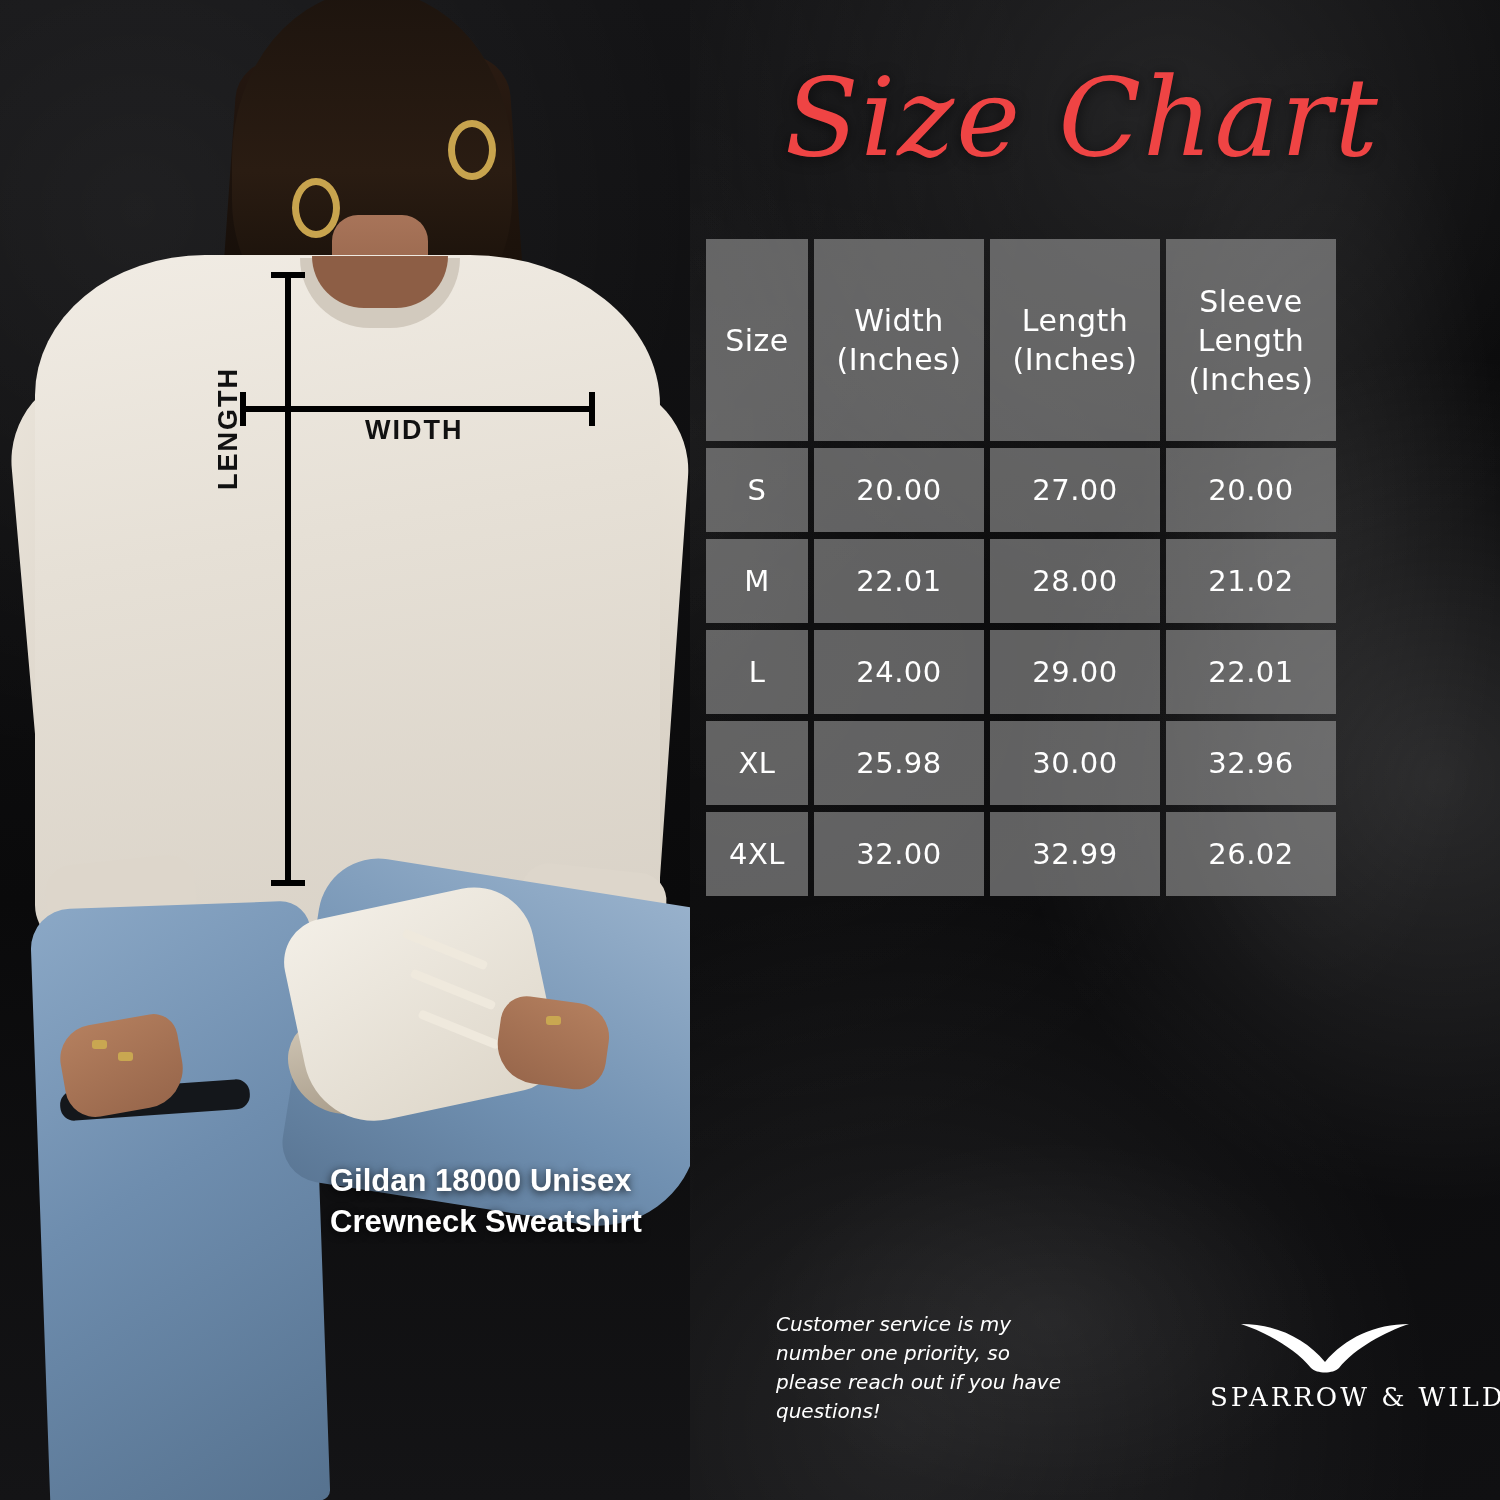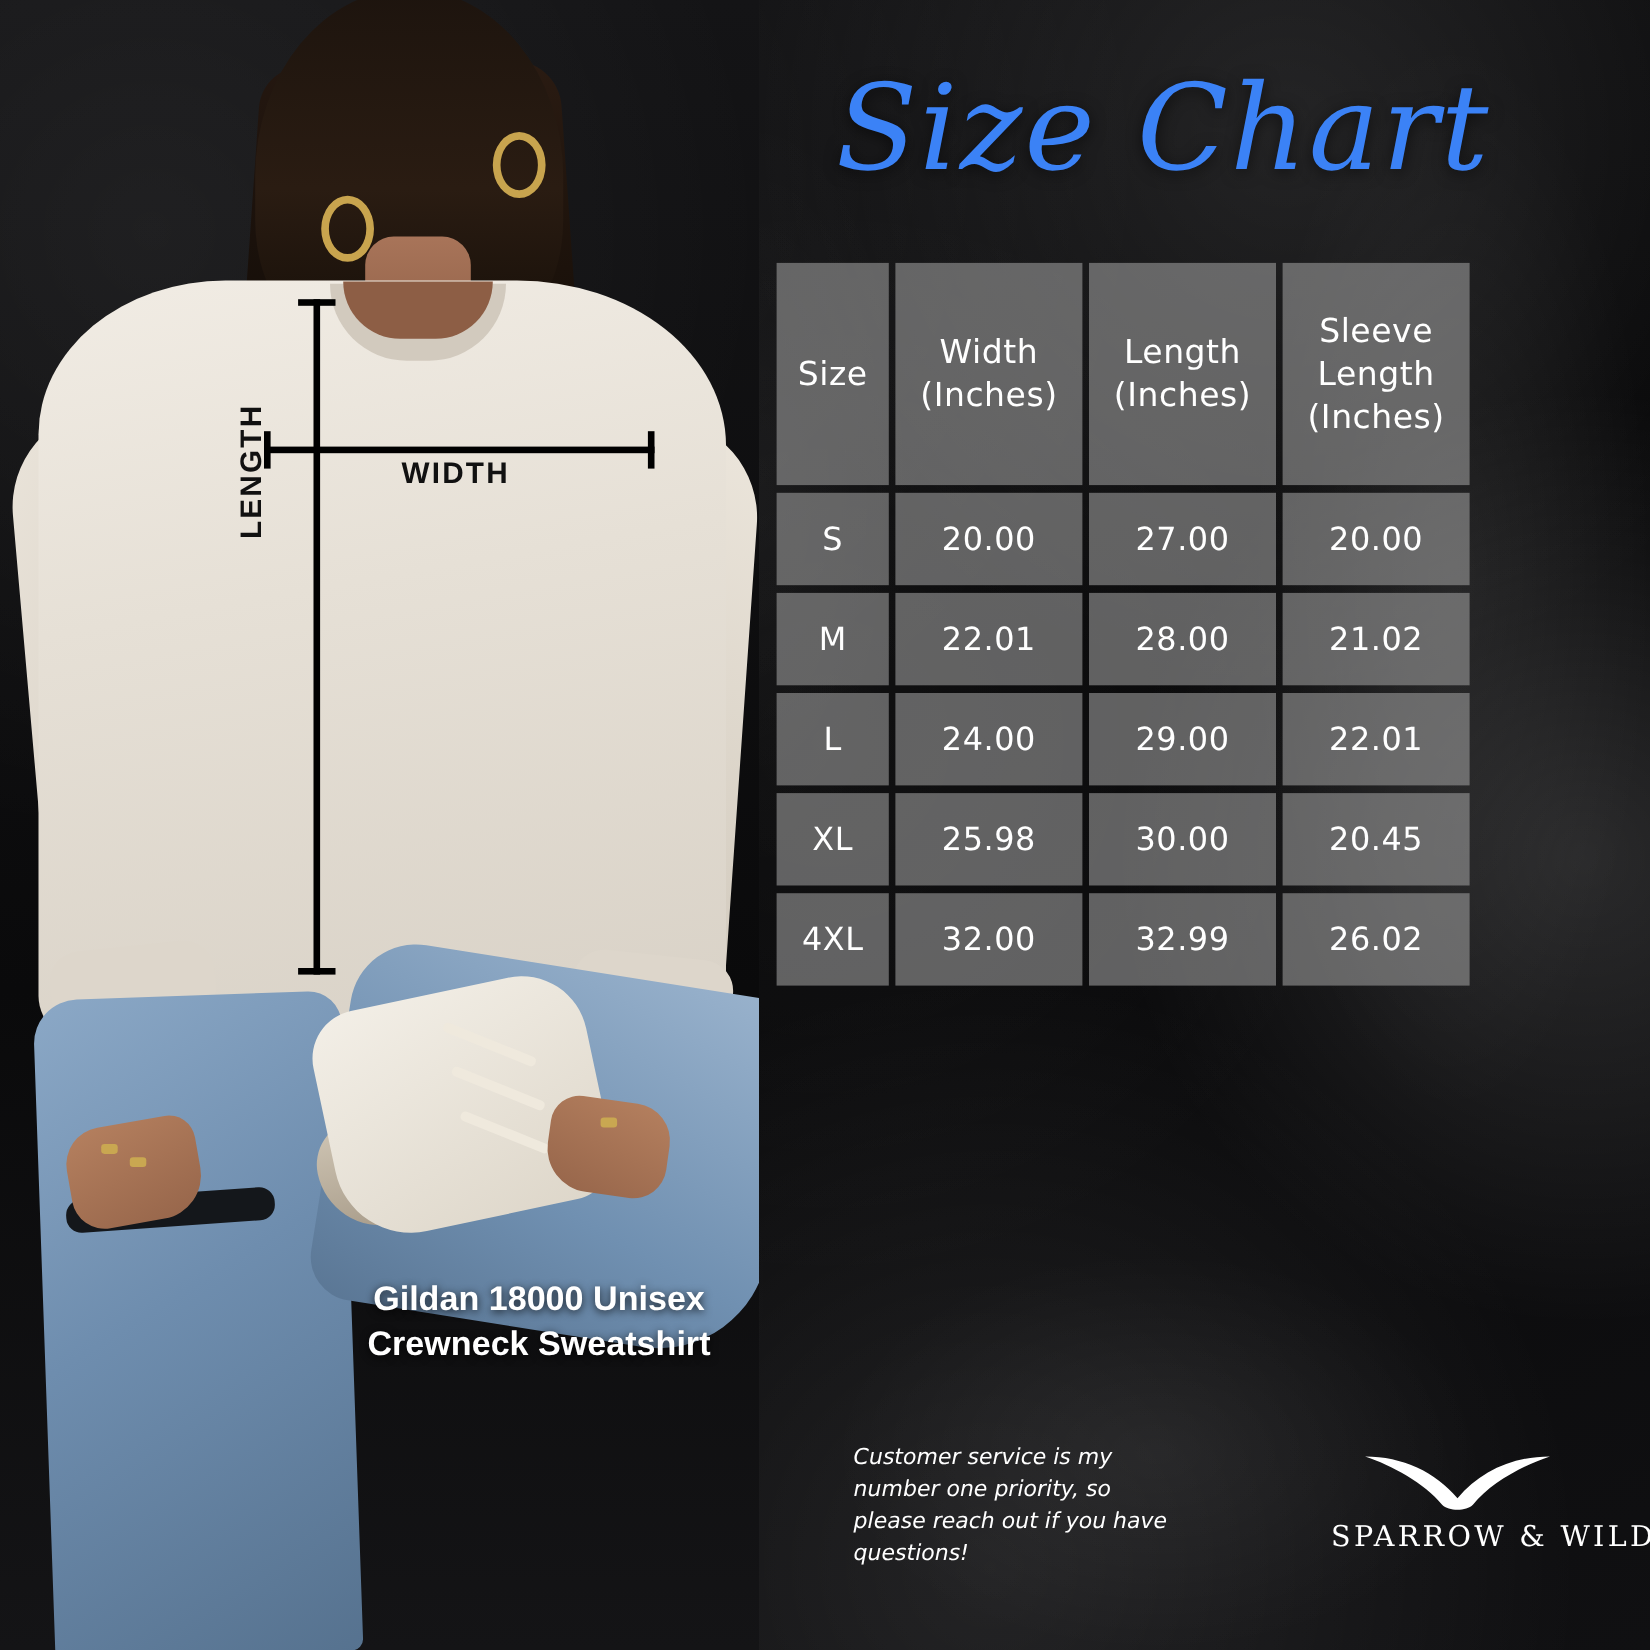--- a/index.html
+++ b/index.html
@@ -159,40 +159,40 @@
   .meas-v:after{bottom:0;}
   .lbl-width{
     position:absolute;left:345px;top:415px;font-size:27px;font-weight:700;color:#111;letter-spacing:2px;margin-left:20px;
   }
   .lbl-length{
     position:absolute;left:213px;top:490px;font-size:27px;font-weight:700;color:#111;letter-spacing:2px;
     transform:rotate(-90deg);transform-origin:left top;
   }
 
   .photo-caption{
-    position:absolute;left:330px;top:1160px;width:320px;text-align:center;
+    position:absolute;left:330px;top:1160px;width:320px;
     font-size:31px;font-weight:700;line-height:1.33;color:#fff;
     text-shadow:0 2px 8px rgba(0,0,0,.8);
   }
   .photo-subcaption{
     position:absolute;left:330px;top:1378px;width:320px;text-align:center;
     font-size:25px;font-weight:700;font-style:italic;line-height:1.35;color:#fff;
     text-shadow:0 2px 8px rgba(0,0,0,.8);
   }
 
   
   .title{
     position:absolute;left:760px;top:55px;width:620px;
-    text-align:left;
+    text-align:right;
     font-family:"DejaVu Serif", serif;
     font-style:italic;
     font-weight:400;
     font-size:108px;
     letter-spacing:2px;
-    color:#3b82f6;
+    color:#ef4444;
     text-shadow:0 2px 14px rgba(0,0,0,.55);
   }
 
   table.size-table{
     position:absolute;left:700px;top:232px;
     border-collapse:separate;
     border-spacing:6px 7px;
   }
   table.size-table td{
     background:rgba(150,150,150,0.62);
@@ -308,21 +308,21 @@
     <tr>
       <td class="c-size">L</td>
       <td class="c-val">24.00</td>
       <td class="c-val">29.00</td>
       <td class="c-val">22.01</td>
     </tr>
     <tr>
       <td class="c-size">XL</td>
       <td class="c-val">25.98</td>
       <td class="c-val">30.00</td>
-      <td class="c-val">20.45</td>
+      <td class="c-val">32.96</td>
     </tr>
     <tr>
       <td class="c-size">4XL</td>
       <td class="c-val">32.00</td>
       <td class="c-val">32.99</td>
       <td class="c-val">26.02</td>
     </tr>
   </tbody>
 </table>
 

